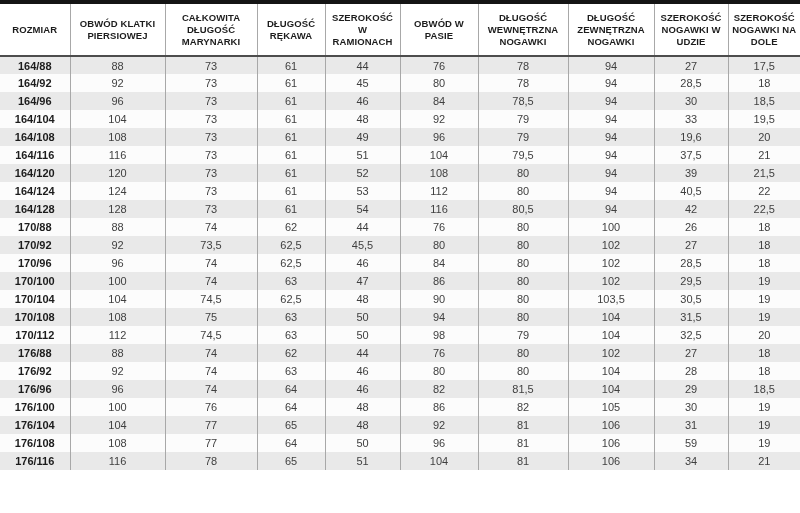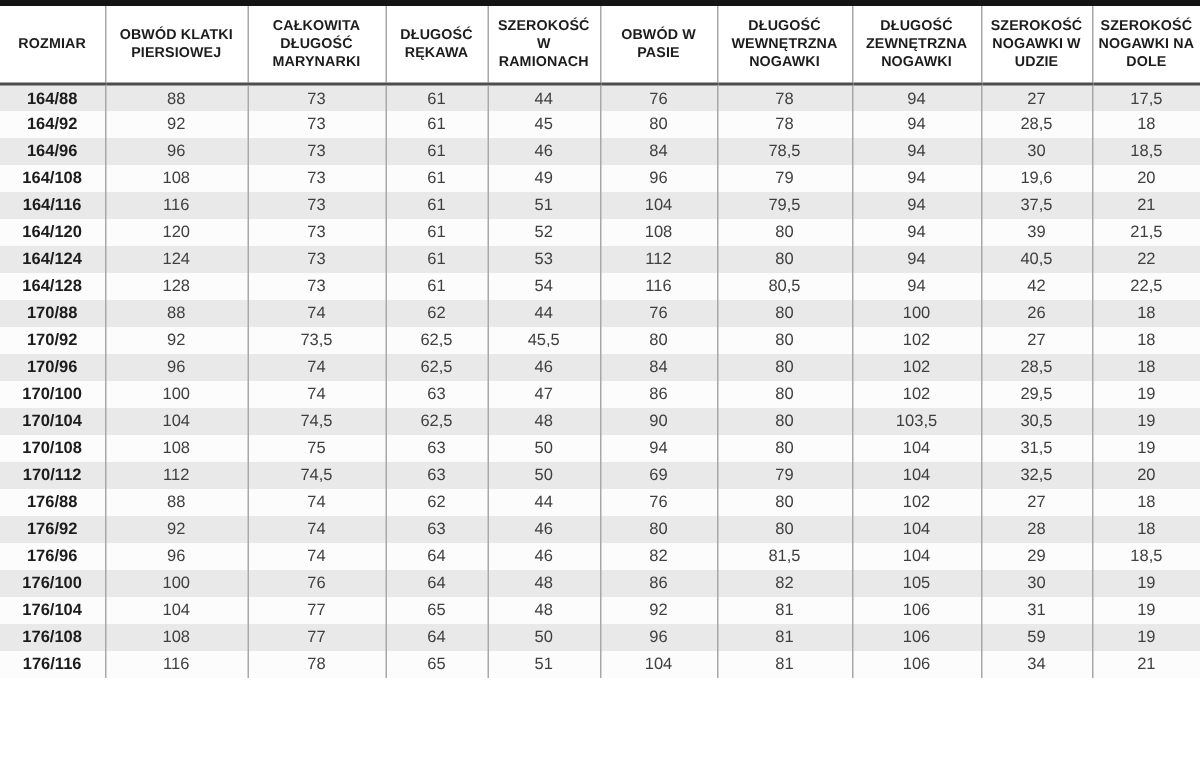--- a/index.html
+++ b/index.html
@@ -125,20 +125,32 @@
           <td>73</td>
           <td>61</td>
           <td>46</td>
           <td>84</td>
           <td>78,5</td>
           <td>94</td>
           <td>30</td>
           <td>18,5</td>
         </tr>
         <tr>
+          <th>164/104</th>
+          <td>104</td>
+          <td>73</td>
+          <td>61</td>
+          <td>48</td>
+          <td>92</td>
+          <td>79</td>
+          <td>94</td>
+          <td>33</td>
+          <td>19,5</td>
+        </tr>
+        <tr>
           <th>164/108</th>
           <td>108</td>
           <td>73</td>
           <td>61</td>
           <td>49</td>
           <td>96</td>
           <td>79</td>
           <td>94</td>
           <td>19,6</td>
           <td>20</td>
@@ -262,21 +274,21 @@
           <td>104</td>
           <td>31,5</td>
           <td>19</td>
         </tr>
         <tr>
           <th>170/112</th>
           <td>112</td>
           <td>74,5</td>
           <td>63</td>
           <td>50</td>
-          <td>69</td>
+          <td>98</td>
           <td>79</td>
           <td>104</td>
           <td>32,5</td>
           <td>20</td>
         </tr>
         <tr>
           <th>176/88</th>
           <td>88</td>
           <td>74</td>
           <td>62</td>

